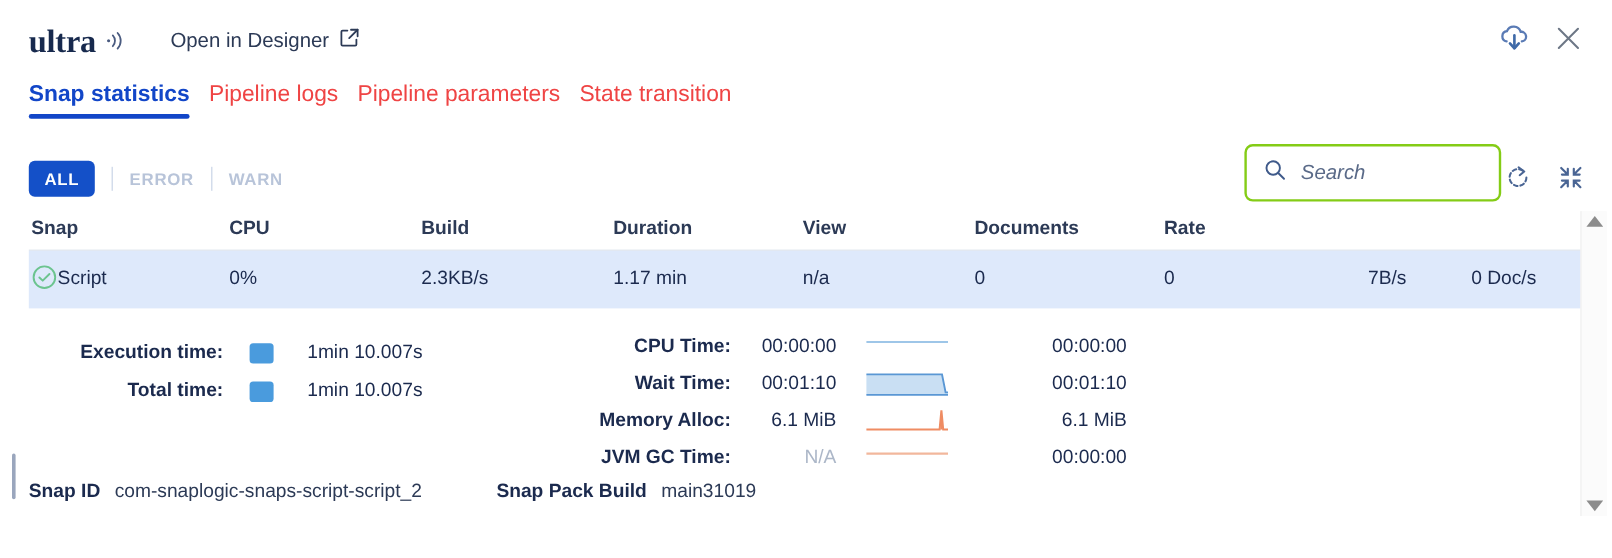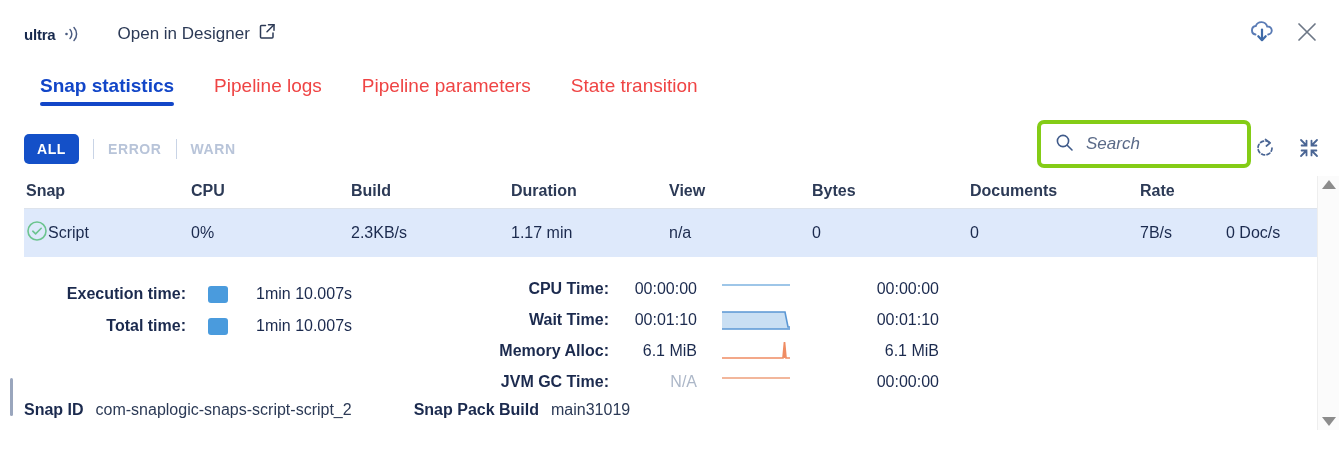--- a/index.html
+++ b/index.html
@@ -19,24 +19,25 @@
   
   .header {
     height: 68px;
     display: flex;
     align-items: center;
     padding: 0 0 0 24px;
     box-sizing: border-box;
     position: relative;
   }
   .brand {
-    font-size: 15px;
+    font-size: 27px;
     font-weight: bold;
     color: #17294d;
     letter-spacing: -0.2px;
+    font-family: Liberation Serif, serif;
   }
   .sound-icon {
     margin-left: 8px;
     color: #4a5b80;
     display: inline-flex;
     align-items: center;
   }
   .open-designer {
     margin-left: 34px;
     font-size: 17px;
@@ -52,23 +53,23 @@
     top: 18px;
     display: flex;
     align-items: center;
     gap: 16px;
   }
   .icon-btn { cursor: pointer; display: inline-flex; }
 
   
   .tabs {
     display: flex;
-    align-items: center;
-    gap: 40px;
-    padding: 0 40px;
+    align-items: flex-start;
+    gap: 16px;
+    padding: 0 24px;
     height: 44px;
     box-sizing: border-box;
   }
   .tab {
     font-size: 19px;
     color: #ef4444;
     padding-bottom: 9px;
     cursor: pointer;
     position: relative;
     white-space: nowrap;
@@ -123,21 +124,21 @@
     border: none;
     padding: 0;
     font-family: "Liberation Sans", sans-serif;
   }
   .search-wrap {
     position: absolute;
     right: 92px;
     top: 8px;
     width: 214px;
     height: 48px;
-    border: 4px solid #84cc16;
+    border: 2px solid #84cc16;
     border-radius: 7px;
     display: flex;
     align-items: center;
     gap: 10px;
     padding: 0 14px;
     box-sizing: border-box;
     background: #fff;
   }
   .search-input {
     border: none;
@@ -388,21 +389,20 @@
   </div>
 </div>
 
 <div class="table">
   <div class="thead">
     <div class="th">Snap</div>
     <div class="th">CPU</div>
     <div class="th">Build</div>
     <div class="th">Duration</div>
     <div class="th">View</div>
-    <div class="th">Bytes</div>
     <div class="th">Documents</div>
     <div class="th">Rate</div>
     <div class="th"></div>
   </div>
 
   <div class="trow">
     <div class="td cell-snap">
       <span>
         <svg width="22" height="22" viewBox="0 0 22 22">
           <circle cx="11" cy="11" r="9" stroke="#6cc48f" stroke-width="1.6" fill="none"></circle>

